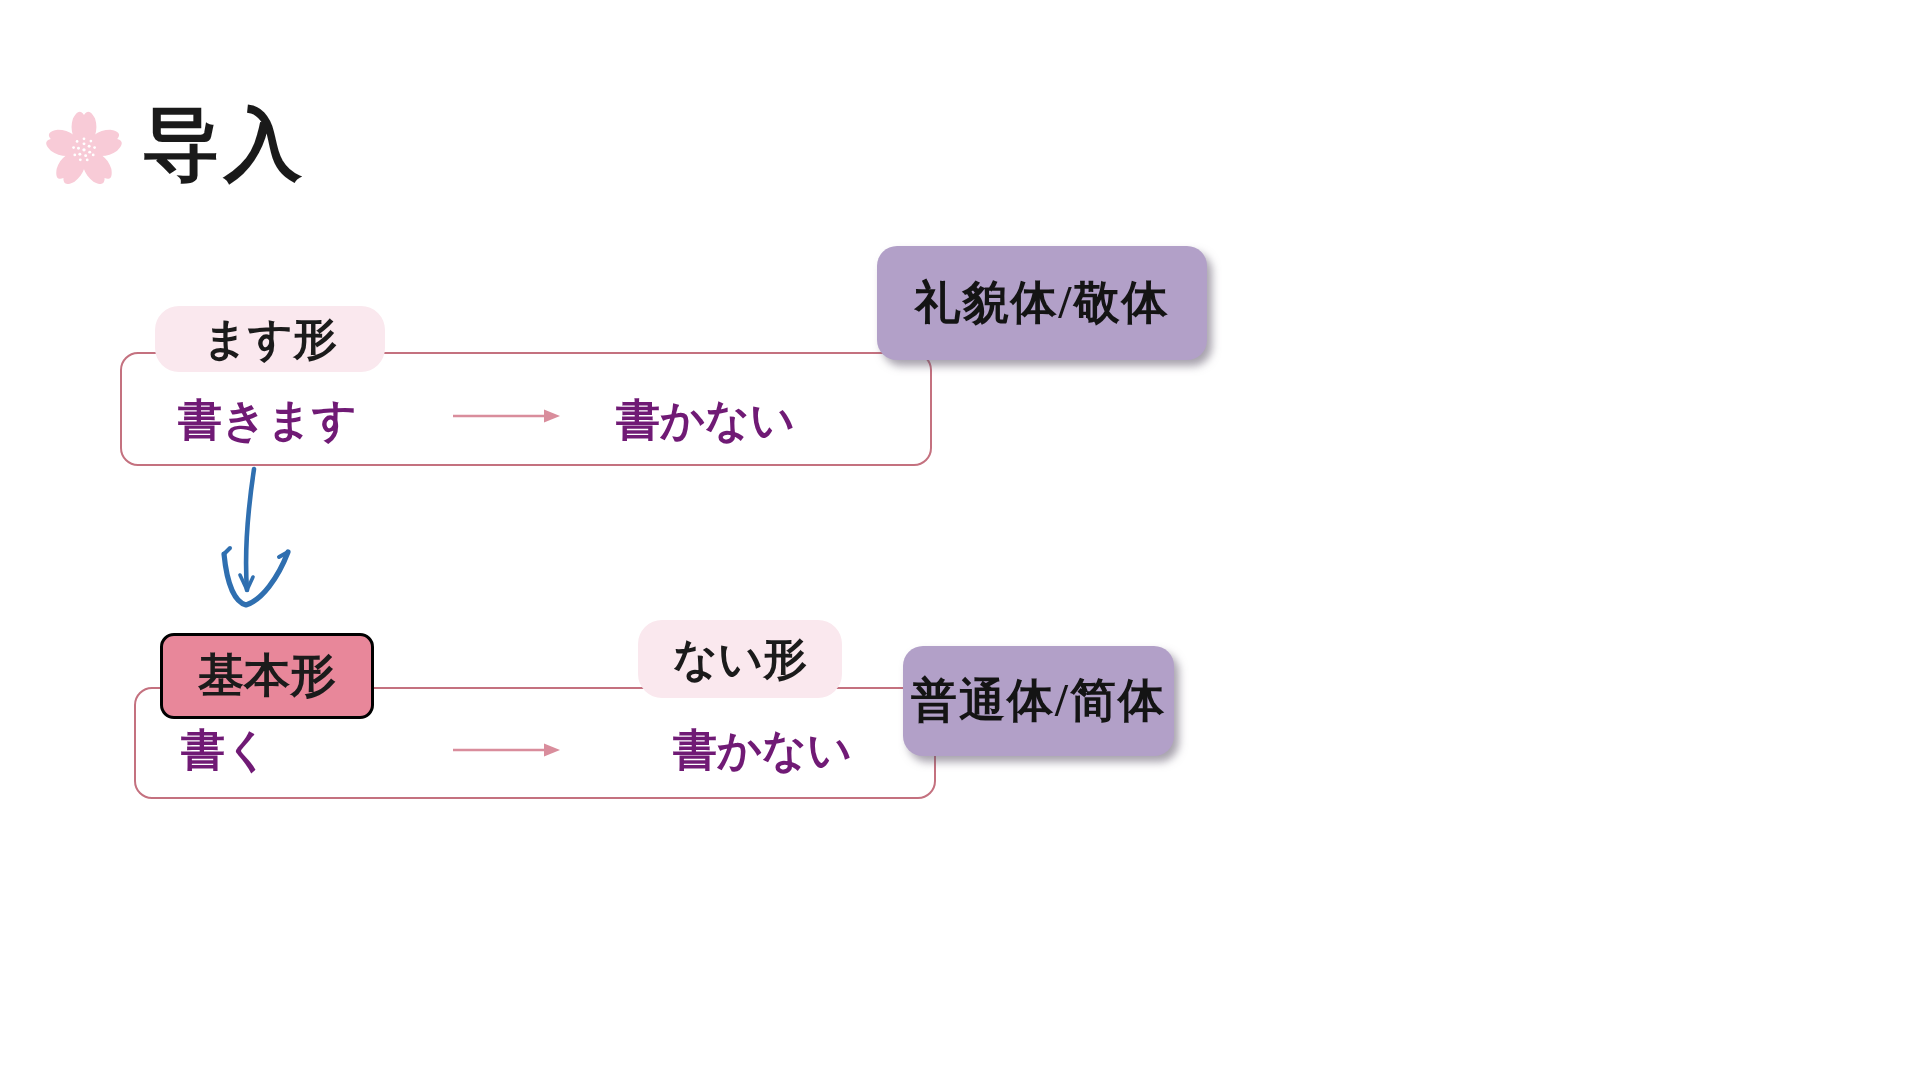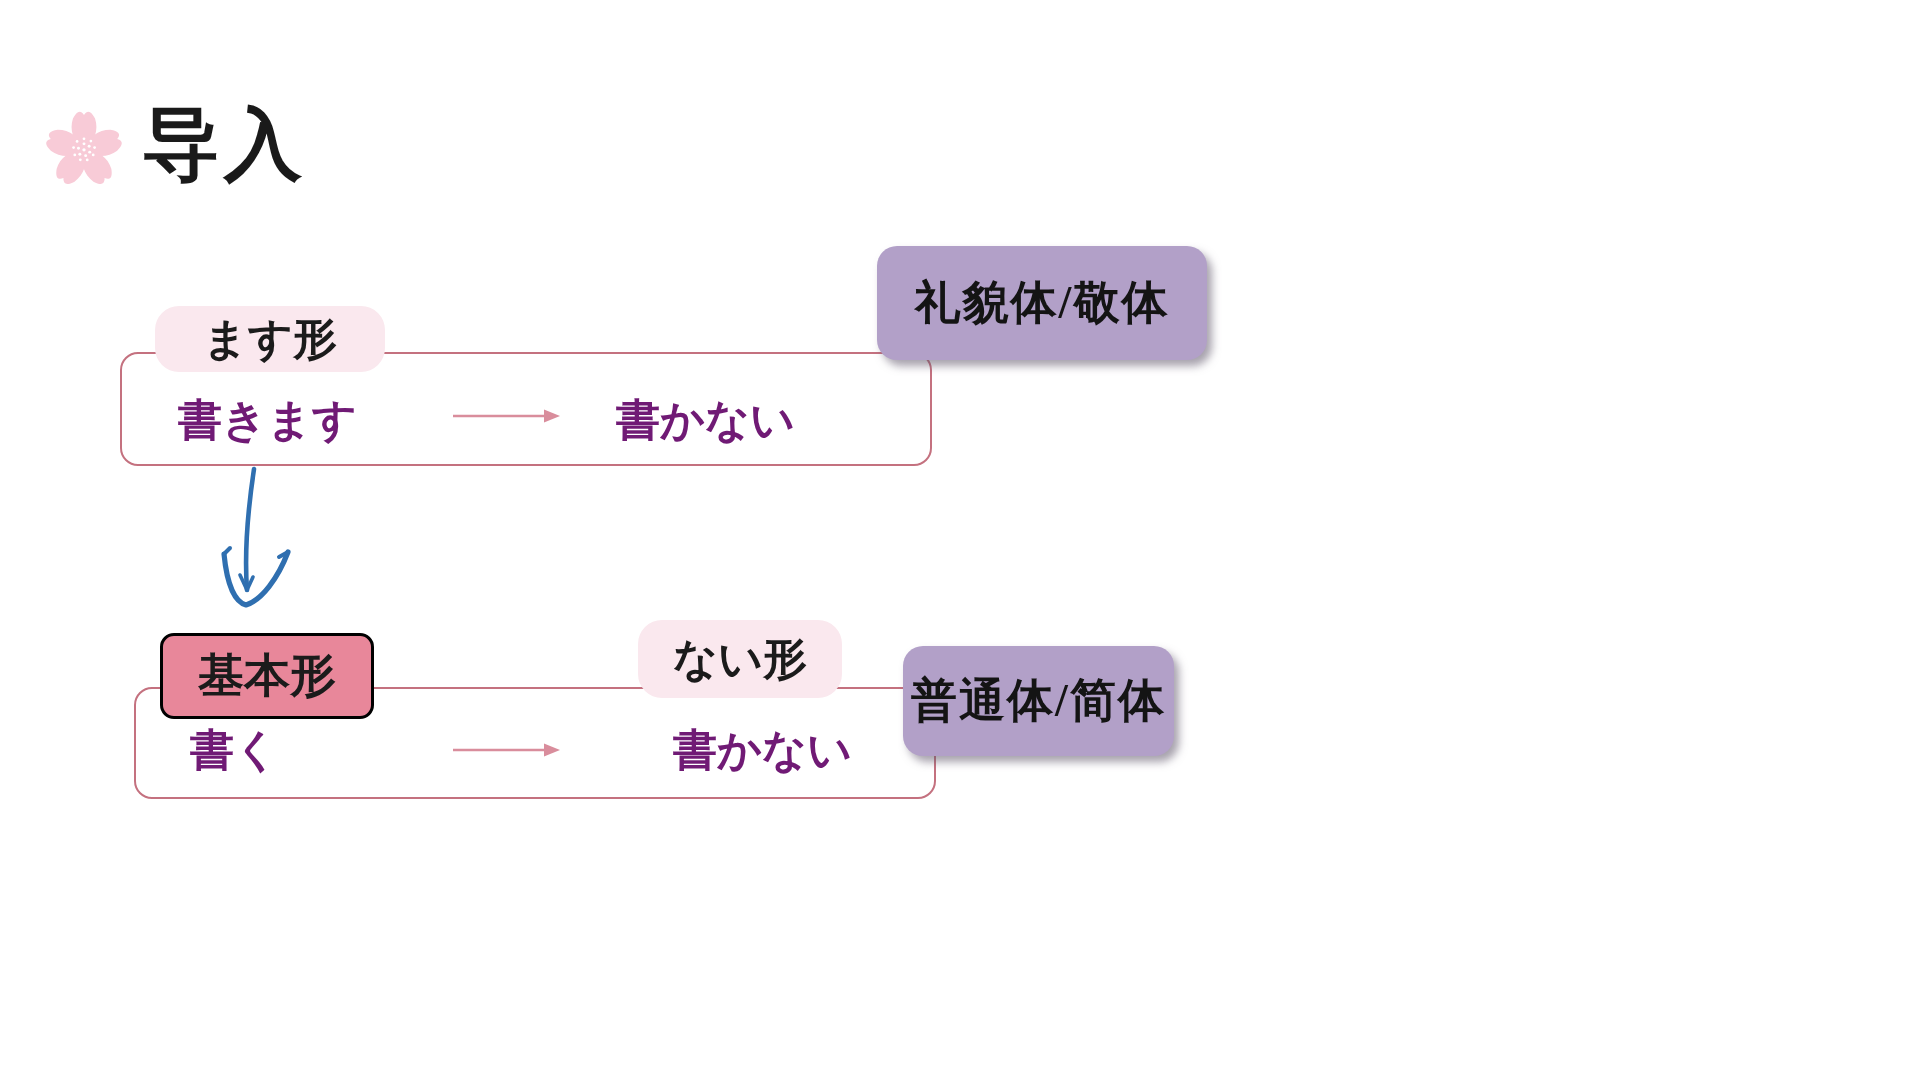--- a/index.html
+++ b/index.html
@@ -82,21 +82,21 @@
   .verb {
     color: #701a75;
     font-weight: 700;
     font-size: 44px;
     line-height: 58px;
     white-space: nowrap;
     z-index: 2;
   }
   .verb-kakimasu { left: 178px; top: 392px; }
   .verb-kakimasen { left: 616px; top: 392px; }
-  .verb-kaku { left: 190px; top: 722px; }
+  .verb-kaku { left: 181px; top: 722px; }
   .verb-kakanai { left: 652px; top: 722px; margin-left: 21px; }
 
   
   .transform-arrow-1 { left: 450px; top: 406px; width: 112px; height: 20px; }
   .transform-arrow-2 { left: 450px; top: 740px; width: 112px; height: 20px; }
   .connector-arrow { left: 214px; top: 464px; width: 86px; height: 152px; z-index: 5; }
 </style>
 </head>
 <body>
 

